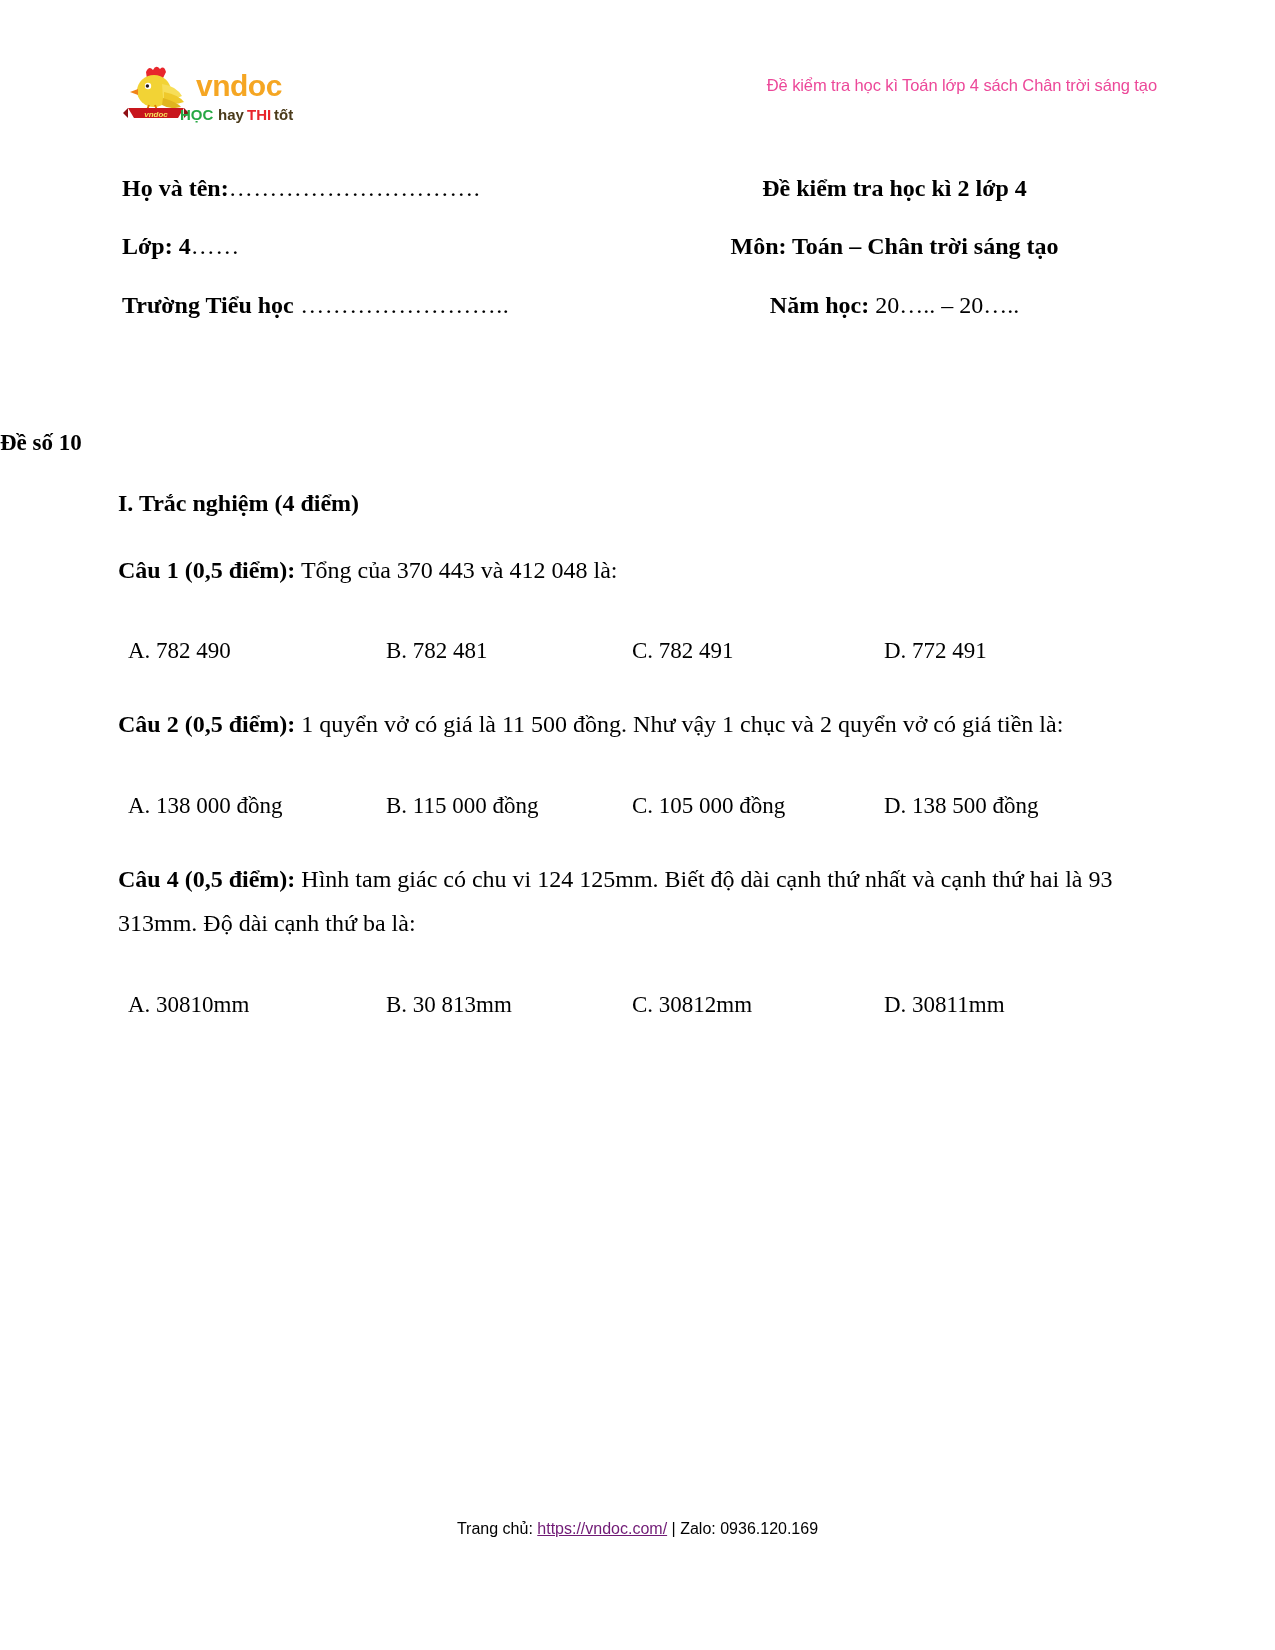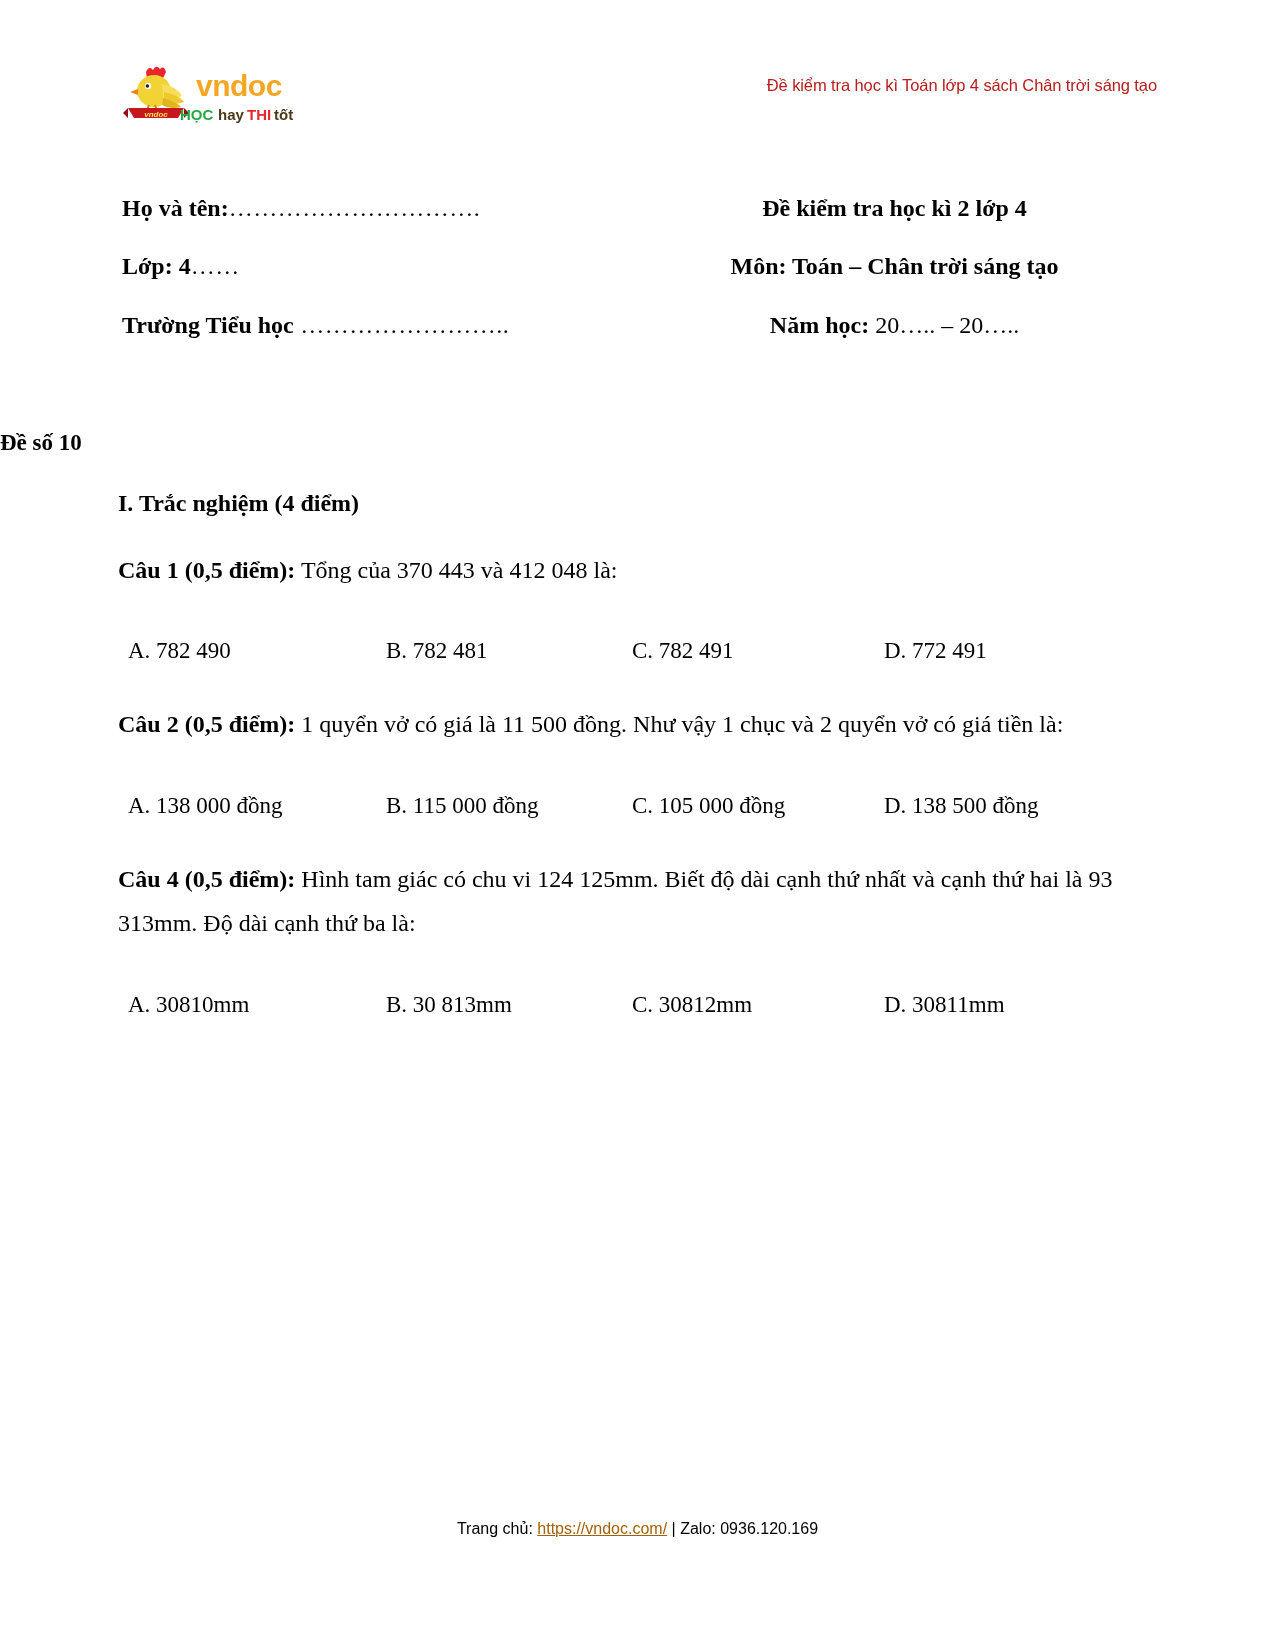--- a/index.html
+++ b/index.html
@@ -37,29 +37,29 @@
     width: 180px;
     height: 76px;
   }
   .logo-svg { display: block; }
   .header-title {
     position: absolute;
     right: 0;
     top: 18px;
     font-family: "Liberation Sans", "DejaVu Sans", sans-serif;
     font-size: 16.5px;
-    color: #b91c1c;
+    color: #ec4899;
     white-space: nowrap;
     letter-spacing: -0.1px;
   }
 
   
   .info-block {
     position: absolute;
-    top: 192px;
+    top: 172px;
     left: 122px;
     right: 118px;
   }
   .info-row {
     display: flex;
     align-items: baseline;
     margin-bottom: 26px;
     font-size: 24px;
     line-height: 1.35;
   }
@@ -134,21 +134,21 @@
     position: absolute;
     left: 0;
     bottom: 112px;
     width: 100%;
     text-align: center;
     font-family: "Liberation Sans", "DejaVu Sans", sans-serif;
     font-size: 16px;
     color: #000000;
   }
   .footer a {
-    color: #a16207;
+    color: #701a75;
     text-decoration: underline;
   }
 </style>
 </head>
 <body>
 
 <div class="page">
 
   <div class="doc-header">
 

